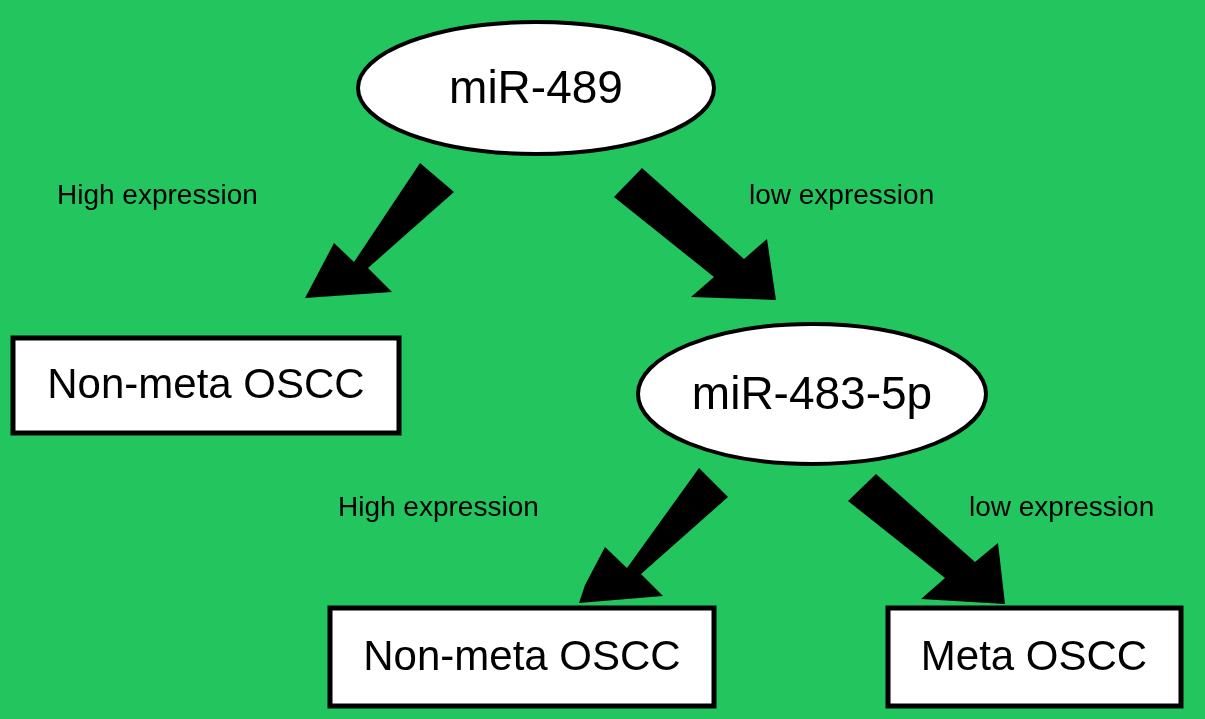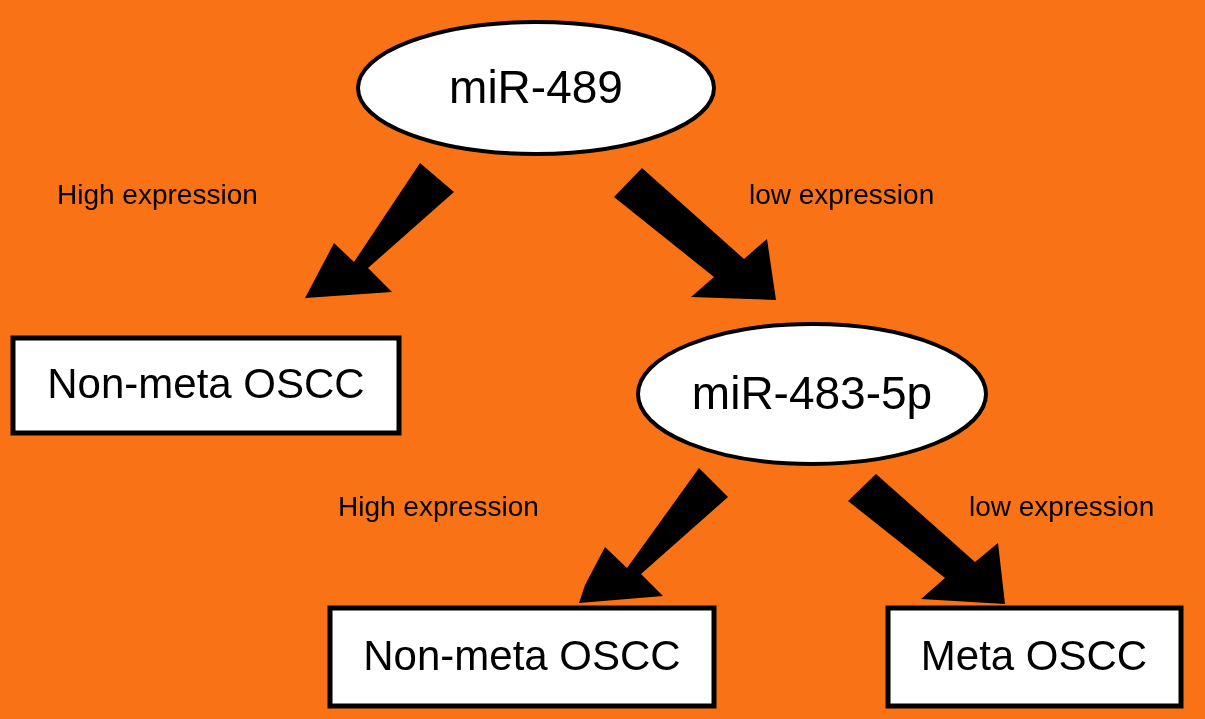--- a/index.html
+++ b/index.html
@@ -10,21 +10,21 @@
   body {
     width: 1205px;
     height: 719px;
     font-family: "Liberation Sans", sans-serif;
     overflow: hidden;
   }
   #diagram-root {
     position: relative;
     width: 1205px;
     height: 719px;
-    background: #f97316;
+    background: #22c55e;
   }
   svg#flowchart {
     display: block;
     width: 1205px;
     height: 719px;
   }
   .node-shape {
     fill: #ffffff;
     stroke: #000000;
   }

